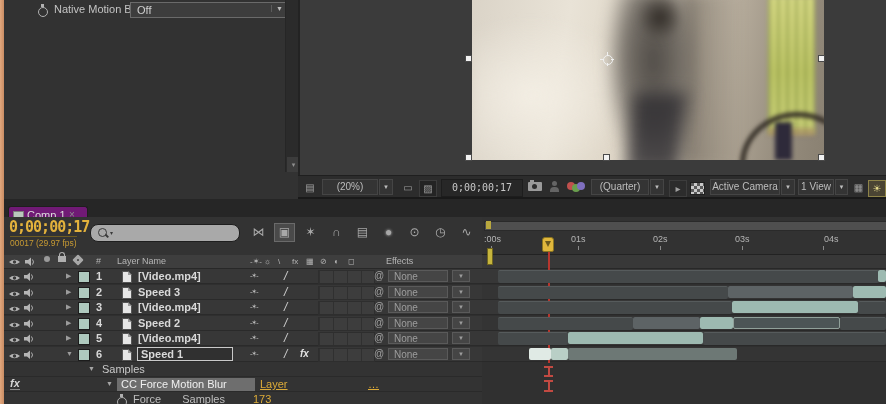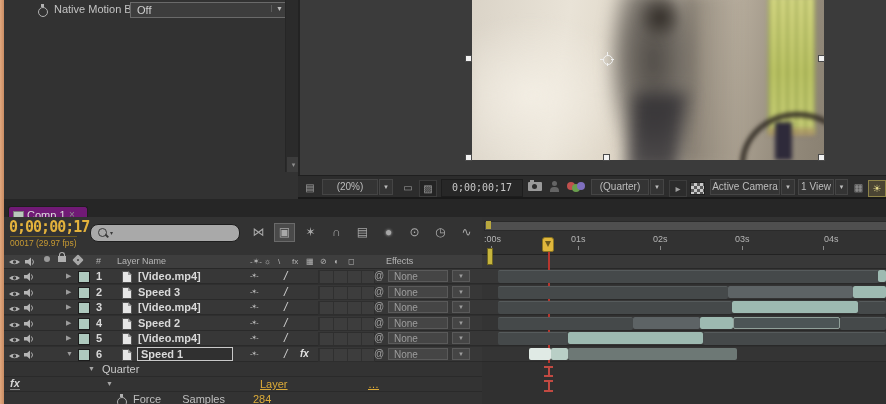--- a/index.html
+++ b/index.html
@@ -448,35 +448,36 @@
       <div class="lane odd" style="top: 284.5px;"></div>
       <div class="lane even" style="top: 300px;"></div>
       <div class="lane odd" style="top: 315.5px;"></div>
       <div class="lane even" style="top: 331px;"></div>
       <div class="lane odd" style="top: 346.5px;"></div>
     </div>
   <div class="abs below-tracks"></div>
 
   <div class="erow" style="top:362px;">
     <span class="earr" style="left:84px;">▼</span>
-    <span style="left:98px;top:1px;color:#c9c9c9;">Quarter</span>
+    <span style="left:98px;top:1px;color:#c9c9c9;">Samples</span>
   </div>
   <div class="erow" style="top:377px;">
     <span class="fxbadge">fx</span>
     <span class="earr">▼</span>
+    <span class="ebox">CC Force Motion Blur</span>
     <span class="gold reset">Layer</span>
     <span class="gold emore">…</span>
   </div>
   <div class="erow" style="top:392px;height:15px;">
     <span class="pstop stopwatch">
         <i></i>
         <u></u>
       </span>
     <span class="plabel">Force Samples</span>
-    <span class="gold pvalue">284</span>
+    <span class="gold pvalue">173</span>
   </div>
 
   <div class="abs cti-line" id="cti-line" style="left: 548px;"></div>
   <div class="abs cti-marker" id="cti-marker" style="left: 542px;"></div>
   <div class="ibeam" style="top:366px;height:11px;">
       <i></i>
     </div>
   <div class="ibeam" style="top:380px;height:12px;">
       <i></i>
     </div>

